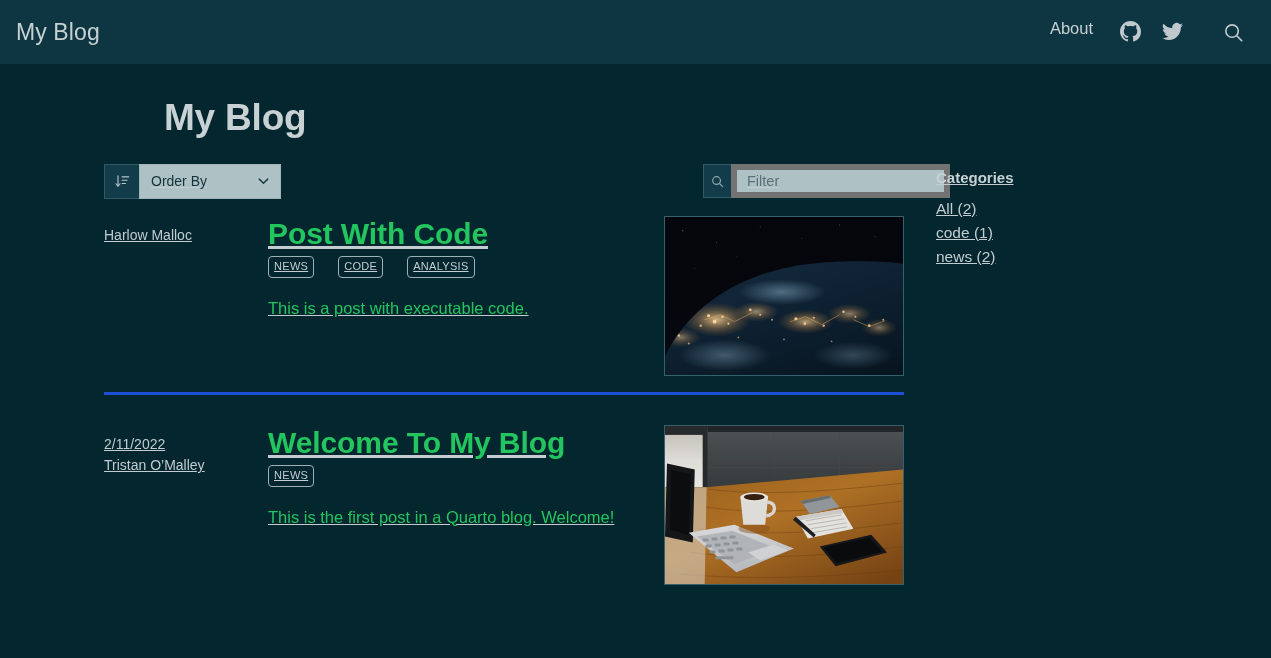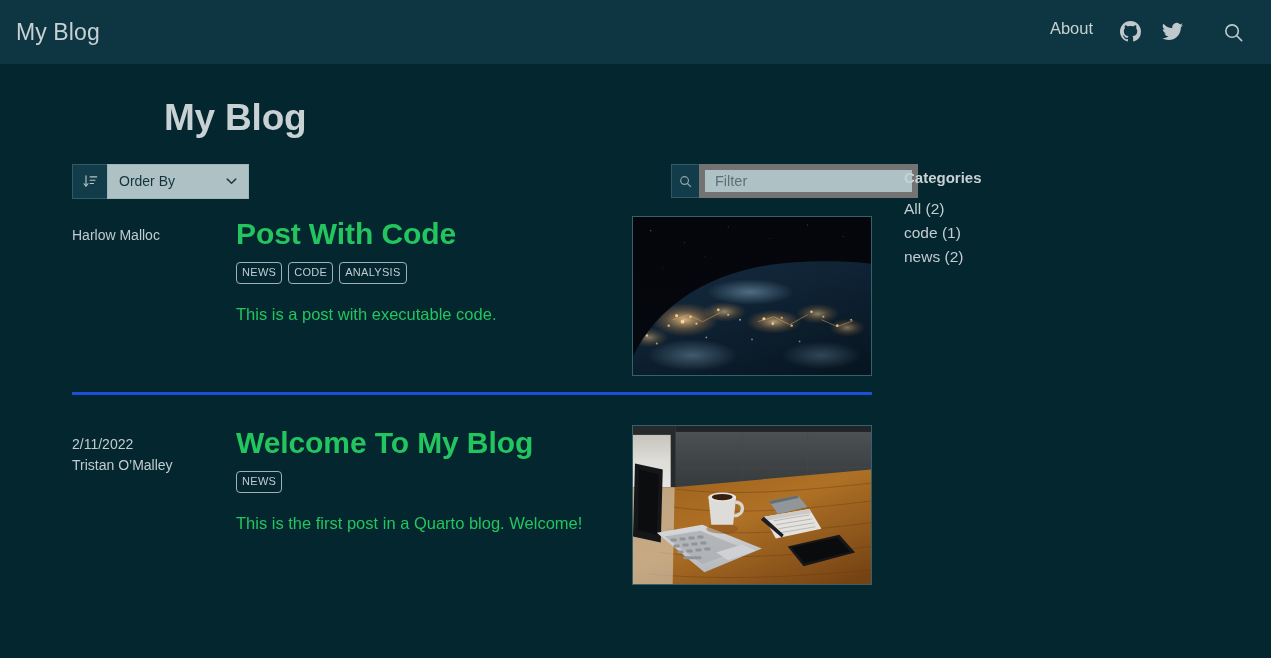--- a/index.html
+++ b/index.html
@@ -76,23 +76,24 @@
     font-size: 37px;
     font-weight: 700;
     color: #c8d1d4;
     margin: 0;
     letter-spacing: -0.2px;
     line-height: 1.15;
   }
 
   .layout {
     display: flex;
-    padding-left: 72px;
+    padding-left: 104px;
     padding-right: 86px;
     margin-top: 24px;
+    text-decoration: underline;
   }
   .listing-col { width: 800px; flex: none; }
   .side-col { width: 220px; flex: none; padding-left: 32px; padding-top: 6px; }
 
   
   .controls {
     display: flex;
     align-items: center;
     justify-content: space-between;
     height: 35px;
@@ -191,21 +192,21 @@
     padding-right: 20px;
   }
   .post-title {
     font-size: 30px;
     font-weight: 700;
     color: #22c55e;
     margin: 0;
     line-height: 1.2;
     letter-spacing: -0.1px;
   }
-  .tags { margin-top: 10px; display: flex; gap: 6px; flex-wrap: wrap; }
+  .tags { margin-top: 4px; display: flex; gap: 24px; flex-wrap: wrap; }
   .tag {
     border: 1px solid #9fb1b6;
     border-radius: 4px;
     font-size: 11px;
     line-height: 1;
     padding: 4px 5px 5px;
     color: #c2cbcf;
     letter-spacing: 0.3px;
     text-transform: uppercase;
     cursor: pointer;

